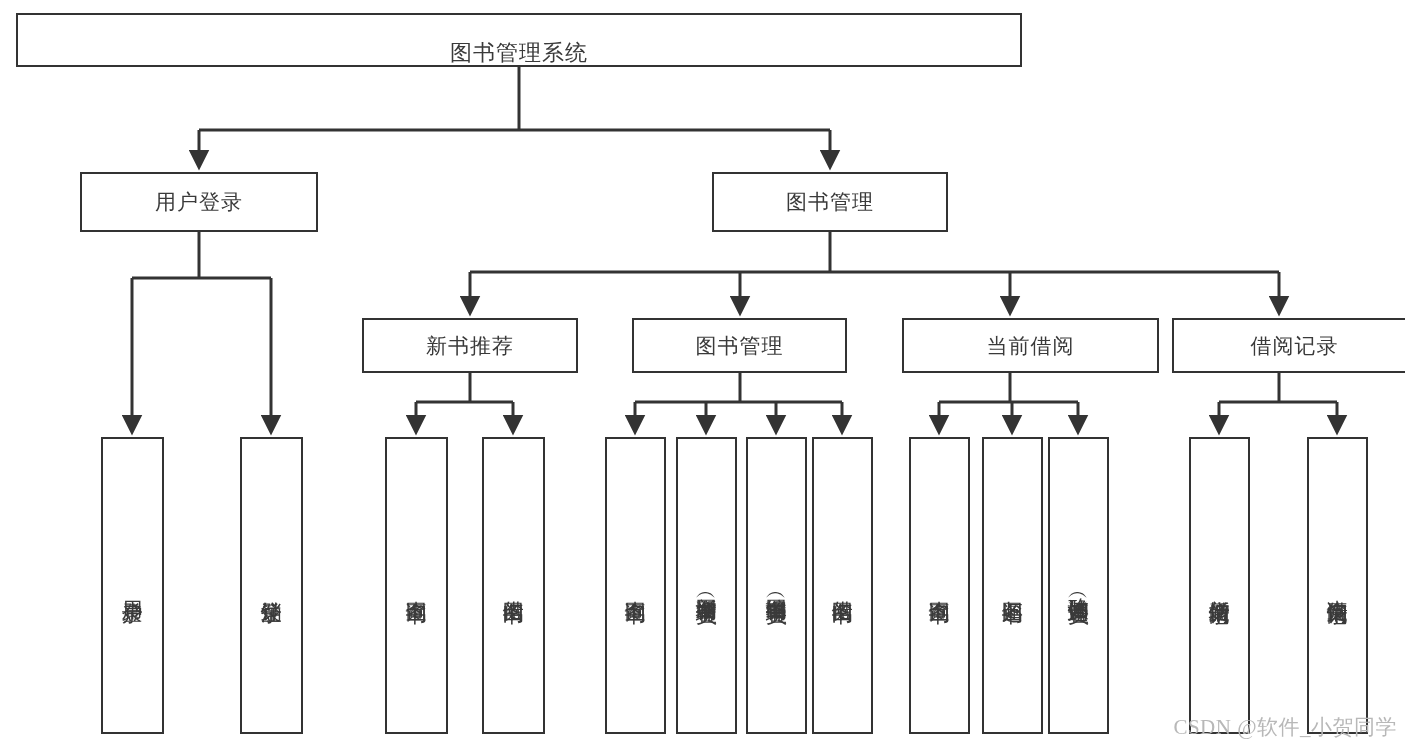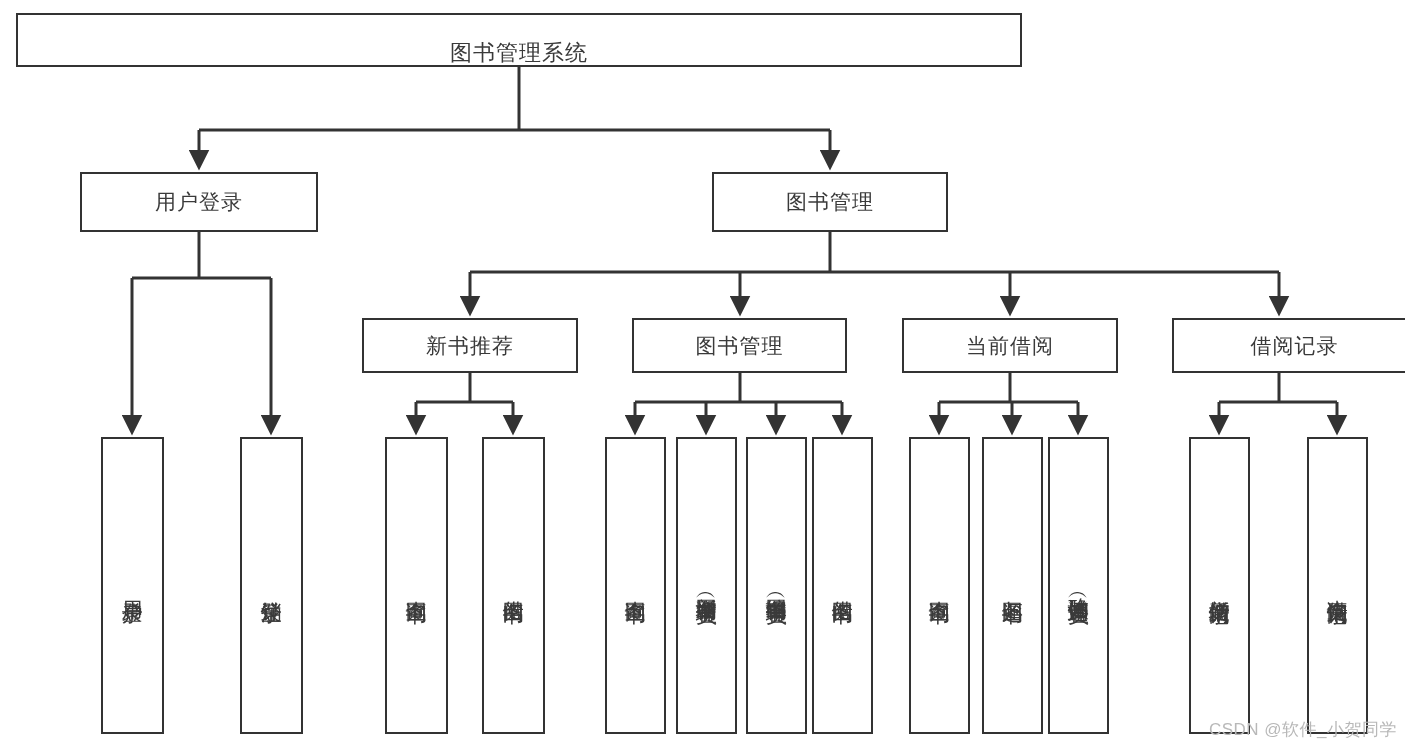--- a/index.html
+++ b/index.html
@@ -55,25 +55,25 @@
     text-align: center;
     display: block;
   }
   .node.root {
     font-size: 22px;
   }
   .watermark {
     position: absolute;
     right: 8px;
     bottom: 6px;
-    font-size: 17px;
+    font-size: 21px;
     color: #b8b8b8;
     letter-spacing: 0.5px;
     white-space: nowrap;
-    font-family: Liberation Sans, sans-serif;
+    font-family: Liberation Serif, serif;
     margin-top: 47px;
   }
 </style>
 </head>
 <body>
 
 <div id="diagram-root" style="background: rgb(255, 255, 255);">
 
   <svg class="connectors" viewBox="0 0 1405 747" xmlns="http://www.w3.org/2000/svg">
     <defs>
@@ -135,21 +135,21 @@
   <div class="node horizontal" style="left: 362px; top: 318px; width: 216px; height: 55px; border-color: rgb(51, 51, 51); color: rgb(58, 58, 58); background: rgb(255, 255, 255);">
     <span>新书推荐</span>
   </div>
 
   <div class="node horizontal" style="left: 712px; top: 172px; width: 236px; height: 60px; border-color: rgb(51, 51, 51); color: rgb(58, 58, 58); background: rgb(255, 255, 255);">
     <span>图书管理</span>
   </div>
   <div class="node horizontal" style="left: 632px; top: 318px; width: 215px; height: 55px; border-color: rgb(51, 51, 51); color: rgb(58, 58, 58); background: rgb(255, 255, 255);">
     <span>图书管理</span>
   </div>
-  <div class="node horizontal" style="left: 902px; top: 318px; width: 216px; height: 55px; border-color: rgb(51, 51, 51); color: rgb(58, 58, 58); background: rgb(255, 255, 255);">
+  <div class="node horizontal" style="left: 902px; top: 318px; width: 257px; height: 55px; border-color: rgb(51, 51, 51); color: rgb(58, 58, 58); background: rgb(255, 255, 255);">
     <span>当前借阅</span>
   </div>
   <div class="node horizontal" style="left: 1172px; top: 318px; width: 245px; height: 55px; border-color: rgb(51, 51, 51); color: rgb(58, 58, 58); background: rgb(255, 255, 255);">
     <span>借阅记录</span>
   </div>
 
   <div class="node vertical" style="left: 101px; top: 437px; width: 63px; height: 297px; border-color: rgb(51, 51, 51); color: rgb(58, 58, 58); background: rgb(255, 255, 255);">
     <span class="vtext">用户登录</span>
   </div>
   <div class="node vertical" style="left: 240px; top: 437px; width: 63px; height: 297px; border-color: rgb(51, 51, 51); color: rgb(58, 58, 58); background: rgb(255, 255, 255);">

